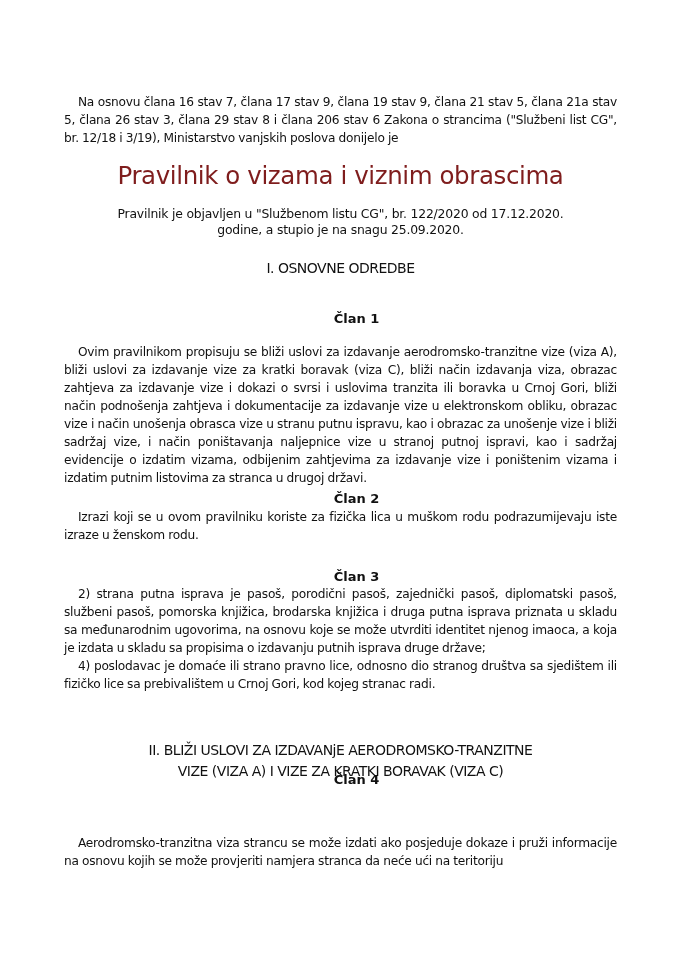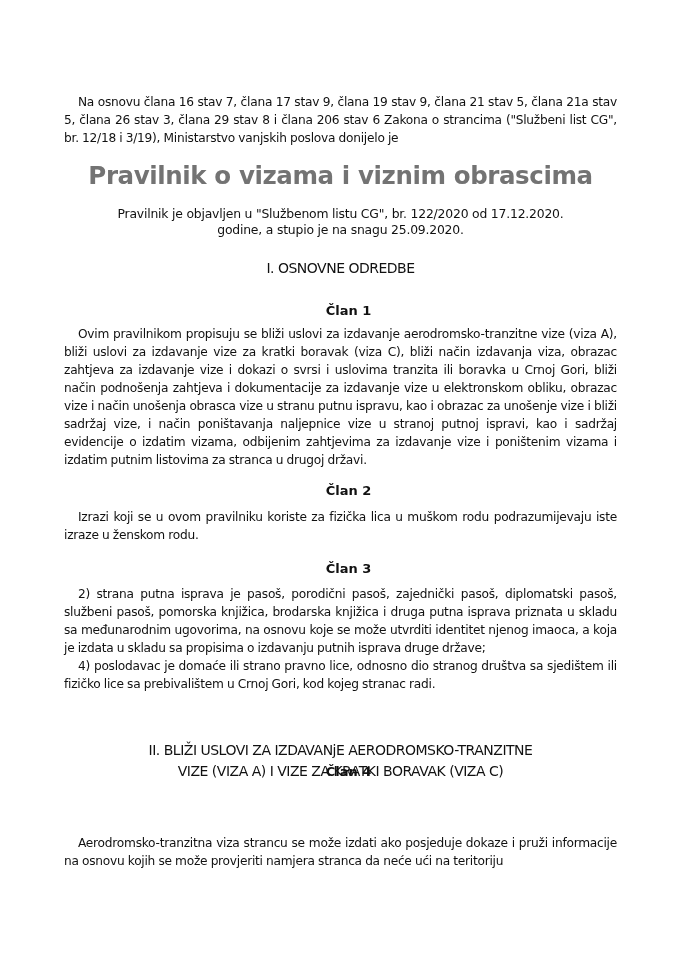--- a/index.html
+++ b/index.html
@@ -31,24 +31,24 @@
     }
     .indent { text-indent: 14px; }
     .intro { position: absolute; top: 93px; left: 0; width: 553px; }
     .title {
       position: absolute;
       top: 161px;
       left: 0;
       width: 553px;
       text-align: center;
       font-size: 24.5px;
-      color: #737373;
+      color: #7f1d1d;
       letter-spacing: -0.4px;
       margin: 0;
-      font-weight: bold;
+      font-weight: normal;
     }
     .pubinfo {
       position: absolute;
       top: 206px;
       left: 0;
       width: 553px;
       text-align: center;
       font-size: 12.4px;
       line-height: 15.6px;
       letter-spacing: -0.2px;
@@ -64,42 +64,42 @@
       margin: 0;
       letter-spacing: -0.5px;
     }
     .article {
       position: absolute;
       left: 0;
       width: 553px;
       text-align: center;
       font-size: 13px;
       font-weight: bold;
-      margin: 8px;
+      margin: 16px;
     }
     .block { position: absolute; left: 0; width: 553px; }
   </style>
 </head>
 <body>
 
 <div class="page">
 
   <p class="p indent intro">Na osnovu člana 16 stav 7, člana 17 stav 9, člana 19 stav 9, člana 21 stav 5, člana 21a stav 5, člana 26 stav 3, člana 29 stav 8 i člana 206 stav 6 Zakona o strancima ("Službeni list CG", br. 12/18 i 3/19), Ministarstvo vanjskih poslova donijelo je</p>
 
   <h1 class="title">Pravilnik o vizama i viznim obrascima</h1>
 
   <div class="pubinfo">
     <div>Pravilnik je objavljen u "Službenom listu CG", br. 122/2020 od 17.12.2020.</div>
     <div>godine, a stupio je na snagu 25.09.2020.</div>
   </div>
 
   <h2 class="section" style="top:258px;">I. OSNOVNE ODREDBE</h2>
 
   <h3 class="article" style="top:295px;">Član 1</h3>
-  <div class="block" style="top:325px;">
+  <div class="block" style="top:343px;">
     <p class="p indent">Ovim pravilnikom propisuju se bliži uslovi za izdavanje aerodromsko-tranzitne vize (viza A), bliži uslovi za izdavanje vize za kratki boravak (viza C), bliži način izdavanja viza, obrazac zahtjeva za izdavanje vize i dokazi o svrsi i uslovima tranzita ili boravka u Crnoj Gori, bliži način podnošenja zahtjeva i dokumentacije za izdavanje vize u elektronskom obliku, obrazac vize i način unošenja obrasca vize u stranu putnu ispravu, kao i obrazac za unošenje vize i bliži sadržaj vize, i način poništavanja naljepnice vize u stranoj putnoj ispravi, kao i sadržaj evidencije o izdatim vizama, odbijenim zahtjevima za izdavanje vize i poništenim vizama i izdatim putnim listovima za stranca u drugoj državi.</p>
   </div>
 
   <h3 class="article" style="top:475px;">Član 2</h3>
   <div class="block" style="top:508px;">
     <p class="p indent">Izrazi koji se u ovom pravilniku koriste za fizička lica u muškom rodu podrazumijevaju iste izraze u ženskom rodu.</p>
   </div>
 
   <h3 class="article" style="top:553px;">Član 3</h3>
   <div class="block" style="top:585px;">

